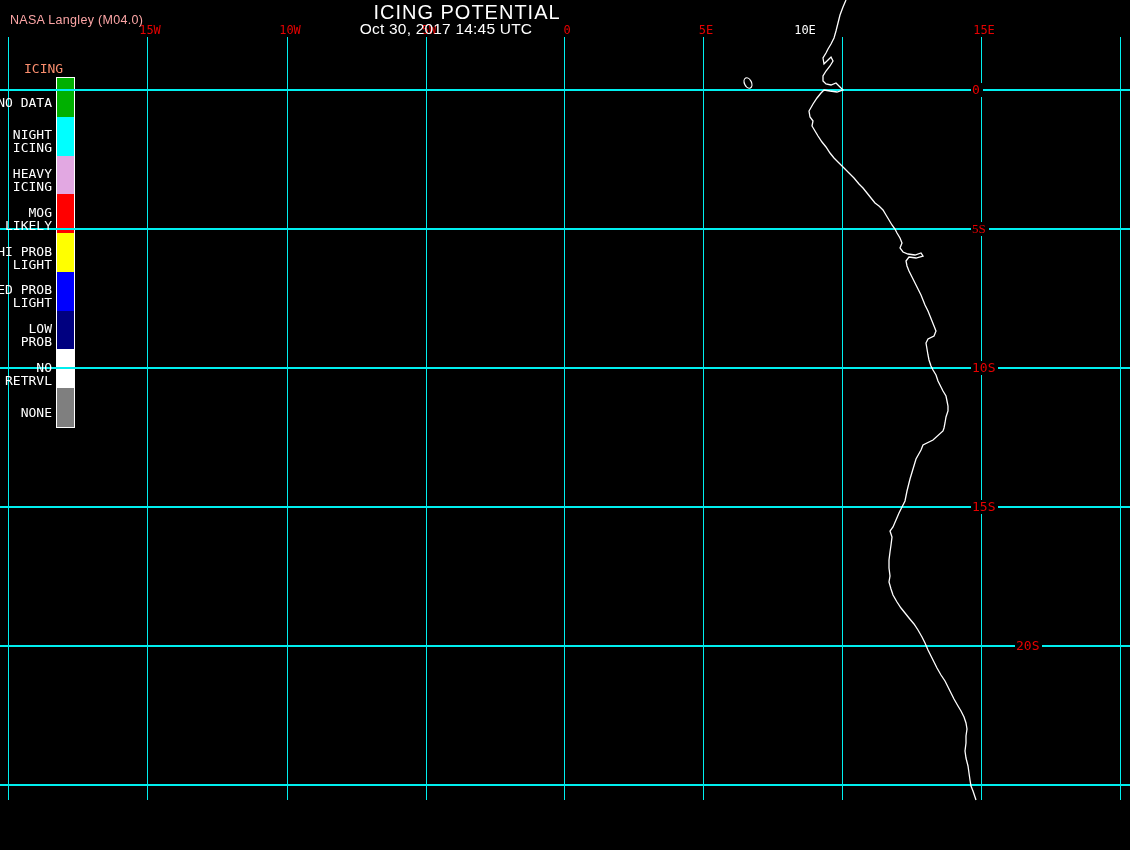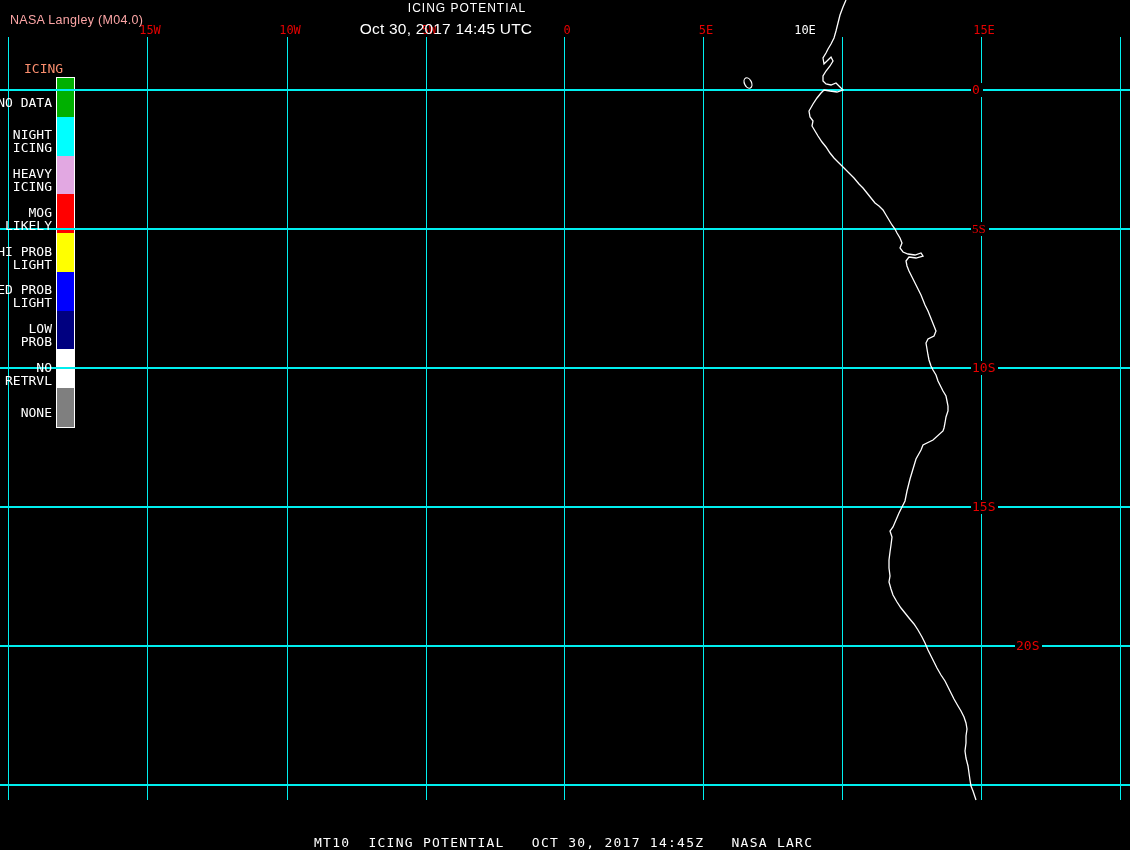--- a/index.html
+++ b/index.html
@@ -3,21 +3,21 @@
 <meta charset="utf-8">
 <style>
   html,body{margin:0;padding:0;background:#000;}
   #stage{position:relative;width:1130px;height:850px;background:#000;overflow:hidden;
          font-family:"DejaVu Sans Mono",monospace;}
   .sans{font-family:"Liberation Sans","DejaVu Sans",sans-serif;}
   .mono{font-family:"DejaVu Sans Mono",monospace;}
 
   #source-label{position:absolute;left:10px;top:13px;font-size:12.5px;letter-spacing:.3px;z-index:6;}
   #map-title{position:absolute;left:467px;top:1px;transform:translateX(-50%);
-             font-size:12px;letter-spacing:1px;color:#fff;z-index:6;white-space:pre;}
+             font-size:20px;letter-spacing:1px;color:#fff;z-index:6;white-space:pre;}
   #map-subtitle{position:absolute;left:446px;top:20px;transform:translateX(-50%);
              font-size:15.5px;letter-spacing:.2px;color:#fff;z-index:6;white-space:pre;}
 
   #legend-title{position:absolute;left:24px;top:61px;font-size:13px;z-index:5;}
   #colorbar{position:absolute;left:56px;top:77px;width:17px;height:349px;
             border:1px solid #fff;display:flex;flex-direction:column;z-index:1;}
   .cb-swatch{flex:1 1 auto;}
   .legend-label{position:absolute;left:-32px;width:84px;text-align:right;color:#fff;
                 font-size:13px;line-height:13px;white-space:pre;z-index:5;}
 
@@ -102,14 +102,13 @@
       <span class="lat-label mono" style="top: 361px; color: rgb(230, 0, 0);">10S</span>
       <span class="lat-label mono" style="top: 500px; color: rgb(230, 0, 0);">15S</span>
       <span class="lat-label mono" style="top: 639px; color: rgb(230, 0, 0); margin-left: 44px;">20S</span>
     </div>
 
   <svg id="coast-svg" width="1130" height="850" viewBox="0 0 1130 850">
       <polyline points="846,0 843,7 840,15 838,23 836,31 834,38 831,44 828,49 826,53 823,58 824,64 828,60 831,57 833,61 830,66 826,71 823,76 823,81 826,84 831,85 836,83 840,87 843,90 837,92 830,91 824,90 821,93 817,98 813,104 809,111 810,117 813,121 812,126 815,131 818,136 822,142 826,147 830,153 834,158 839,163 844,168 849,173 854,178 859,184 863,188 867,193 871,198 875,203 879,206 883,210 886,215 889,220 892,225 895,229 897,233 900,238 902,243 900,248 903,252 908,254 915,255 921,253 923,256 916,258 909,257 906,261 907,266 909,271 912,277 915,283 918,289 921,295 923,300 925,305 928,311 930,316 932,321 934,326 936,331 934,336 928,339 926,343 927,349 928,355 929,360 931,366 933,370 936,375 938,381 941,387 943,391 946,396 947,401 948,406 948,411 946,417 945,423 944,428 943,431 933,440 923,445 921,450 916,459 913,469 910,479 907,491 905,501 902,507 899,513 896,520 893,527 890,531 892,537 891,545 890,552 889,560 889,568 890,576 889,582 891,589 893,595 897,602 901,608 905,613 909,618 914,624 918,630 922,637 925,643 928,650 931,656 934,662 937,668 941,675 945,681 948,687 951,693 954,699 958,706 961,711 964,717 966,723 967,729 966,736 966,743 965,751 966,758 968,766 969,773 970,780 971,786 973,791 975,797 976,800" fill="none" stroke="#FFFFFF" stroke-width="1.3"></polyline>
       <ellipse cx="748" cy="83" rx="3.5" ry="5.5" transform="rotate(-25 748 83)" fill="none" stroke="#FFFFFF" stroke-width="1.3"></ellipse>
     </svg>
 
-  <div id="footer-caption" class="mono">MT10  ICING POTENTIAL   OCT 30, 2017 14:45Z   NASA LARC</div>
 </div>
 
 </body></html>

